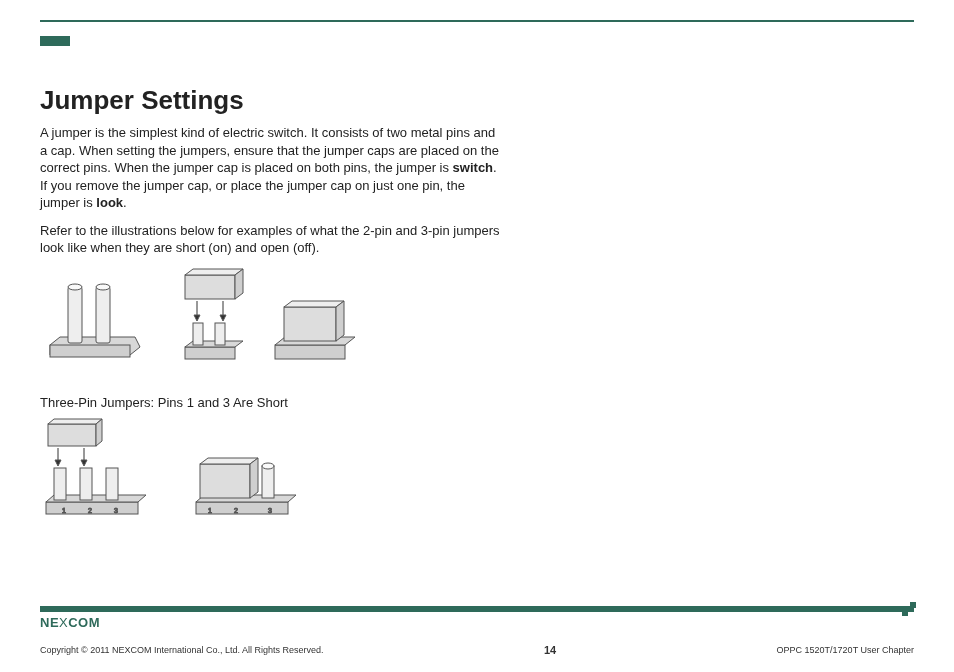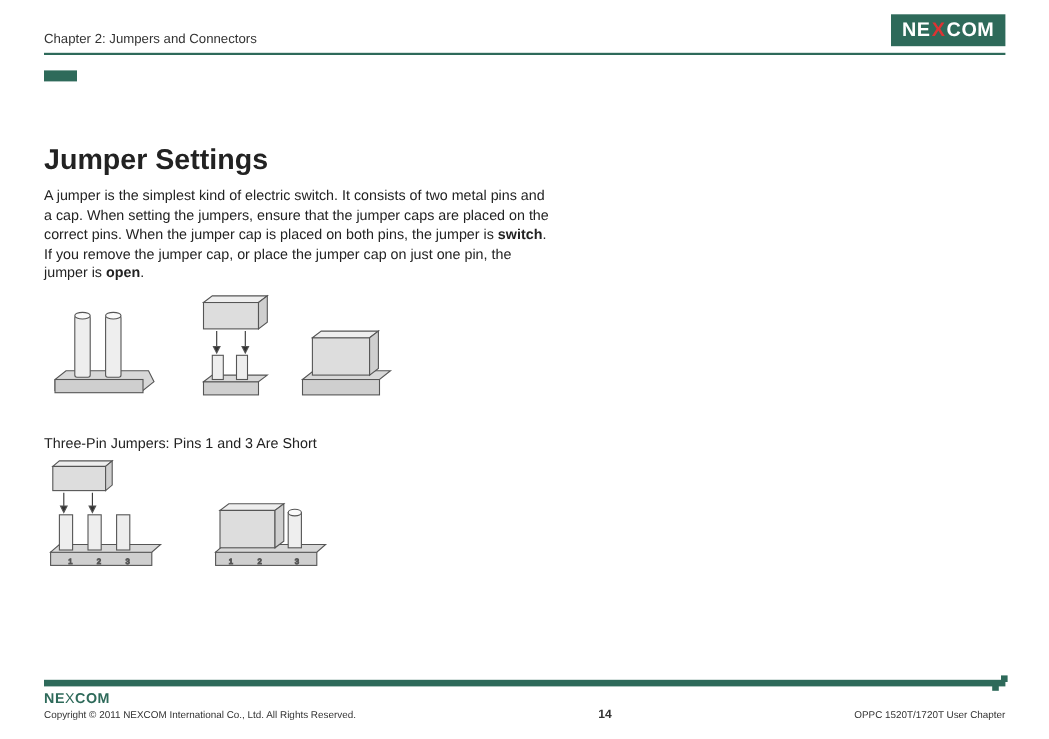--- a/index.html
+++ b/index.html
@@ -47,21 +47,21 @@
   }
   .tab-mark {
     position: absolute;
     left: 0;
     top: 14px;
     width: 30px;
     height: 10px;
     background: #2e6a5a;
   }
   .content {
-    margin-top: 80px;
+    margin-top: 63px;
     width: 460px;
   }
   h1 {
     font-size: 26px;
     font-weight: 700;
     color: #222;
     margin-bottom: 8px;
   }
   .para {
     font-size: 13px;
@@ -123,39 +123,32 @@
   .page-num {
     font-weight: 700;
     font-size: 11px;
     text-align: right;
   }
 </style>
 </head>
 <body>
 
 <div class="page">
-  <div class="header-row">
-    <div class="chapter">Chapter 2: Jumpers and Connectors</div>
-    <div class="logo-top">
-      <span>NE</span>
-        <span class="x">X</span>
-        <span>COM</span>
-    </div>
-  </div>
   <div class="rule-top">
     <div class="tab-mark"></div>
   </div>
 
   <div class="content">
     <h1>Jumper Settings</h1>
 
     <p class="para">
-      <span>A jumper is the simplest kind of electric switch. It consists of two metal pins and a cap. When setting the jumpers, ensure that the jumper caps are placed on the correct pins. When the jumper cap is placed on both pins, the jumper is </span><b>switch</b><span>. If you remove the jumper cap, or place the jumper cap on just one pin, the jumper is </span><b>open</b><span>.</span>
+      <span>A jumper is the simplest kind of electric switch. It consists of two metal pins and a cap. When setting the jumpers, ensure that the jumper caps are placed on the correct pins. When the jumper cap is placed on both pins, the jumper is </span><b>switch</b><span>. If you remove the jumper cap, or place the jumper cap on just one pin, the jumper is </span><b>look</b><span>.</span>
     </p>
 
+    <p class="para">Refer to the illustrations below for examples of what the 2-pin and 3-pin jumpers look like when they are short (on) and open (off).</p>
 
 
     <div class="illus">
       <svg width="320" height="110" viewBox="0 0 320 110">
 
         <g stroke="#555" stroke-width="1" fill="#e8e8e8">
 
           <path d="M10 88 L90 88 L100 80 L95 70 L20 70 L10 78 Z" fill="#d8d8d8"></path>
           <rect x="10" y="78" width="80" height="12" fill="#cfcfcf"></rect>
 
@@ -238,19 +231,19 @@
     <div class="footer-rule">
       <div class="footer-squares"></div>
     </div>
     <div class="footer-bar">
       <div style="display:flex;align-items:flex-end;gap:10px">
         <span class="logo-bottom">
           <span>NE</span><span class="x">X</span><span>COM</span>
         </span>
       </div>
     </div>
-    <div class="footer-bar" style="margin-top:2px">
+    <div class="footer-bar" style="margin-top:14px">
       <span>Copyright © 2011 NEXCOM International Co., Ltd. All Rights Reserved.</span>
       <span class="page-num">14</span>
       <span>OPPC 1520T/1720T User Chapter</span>
     </div>
   </div>
 </div>
 
 </body></html>

